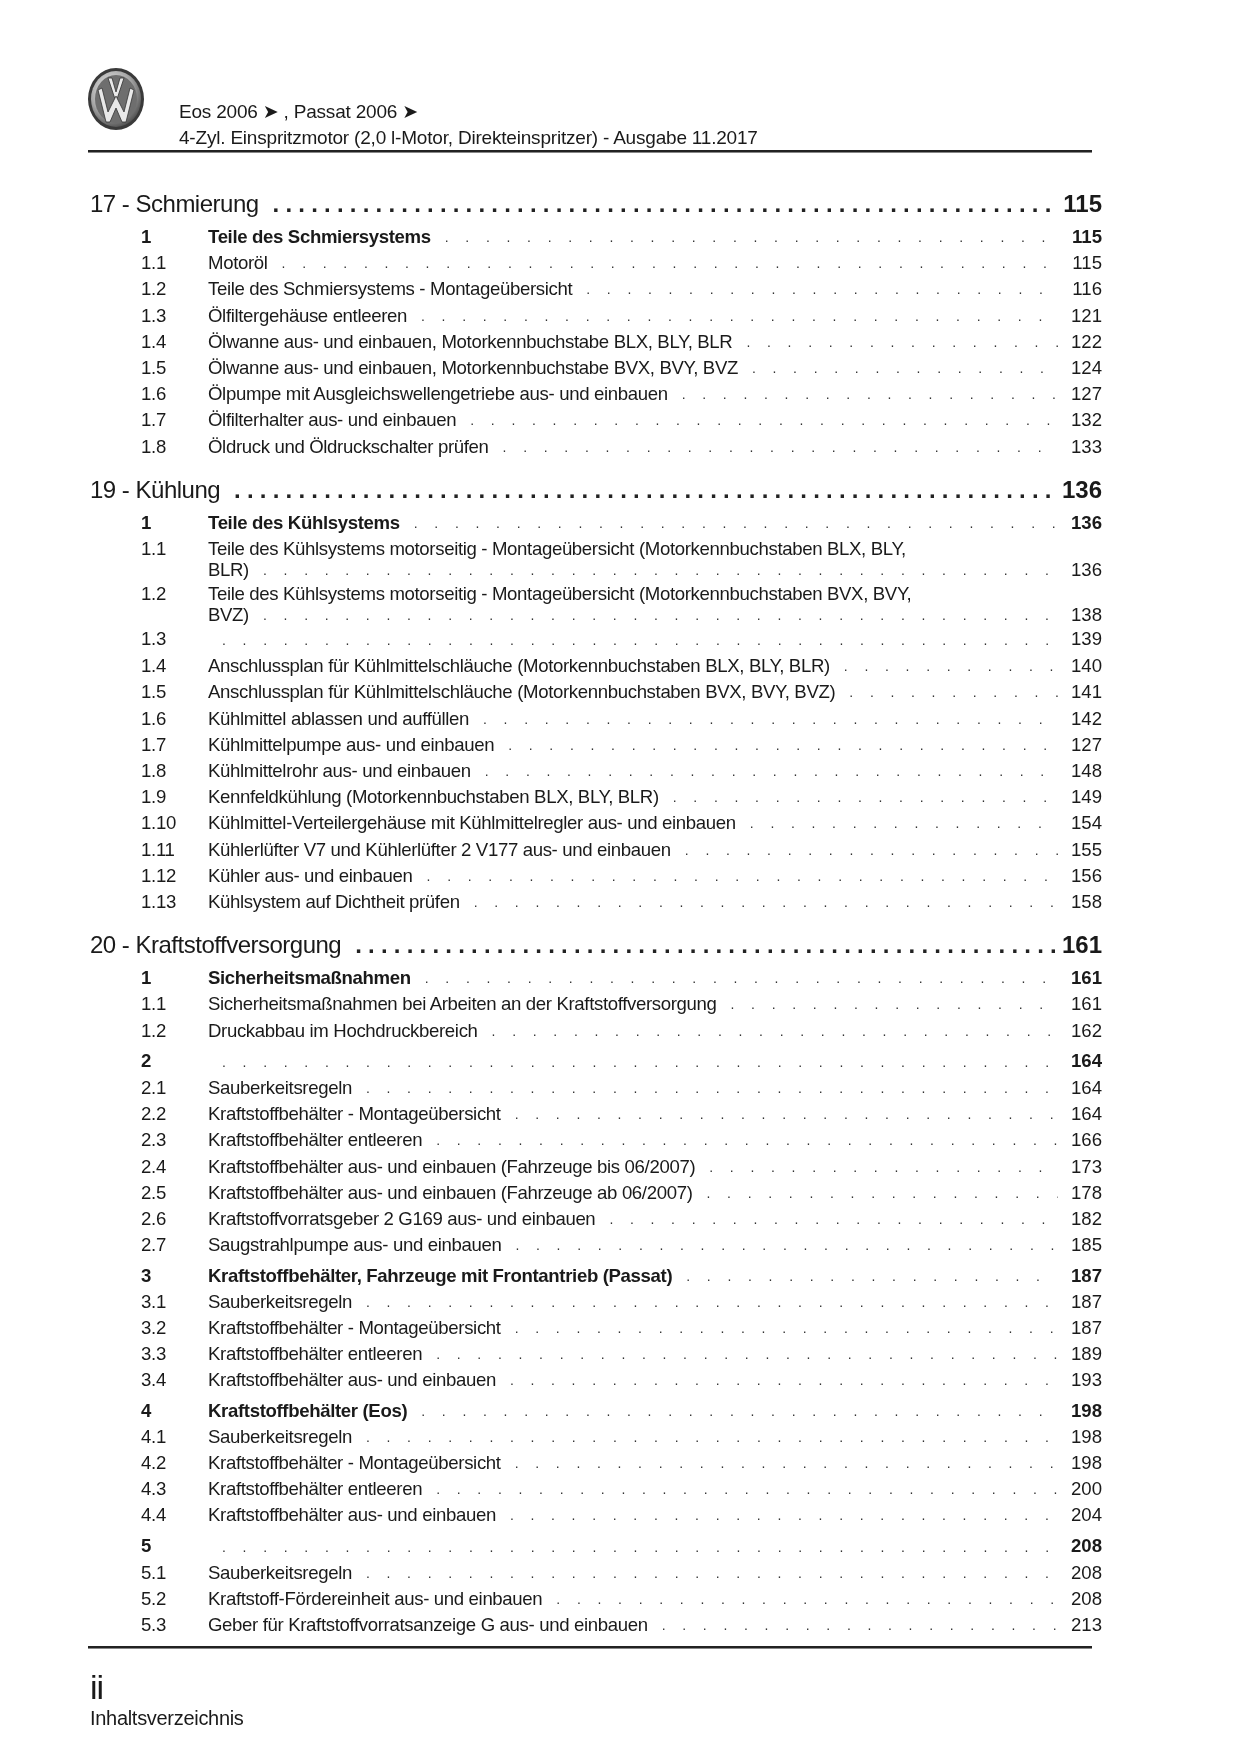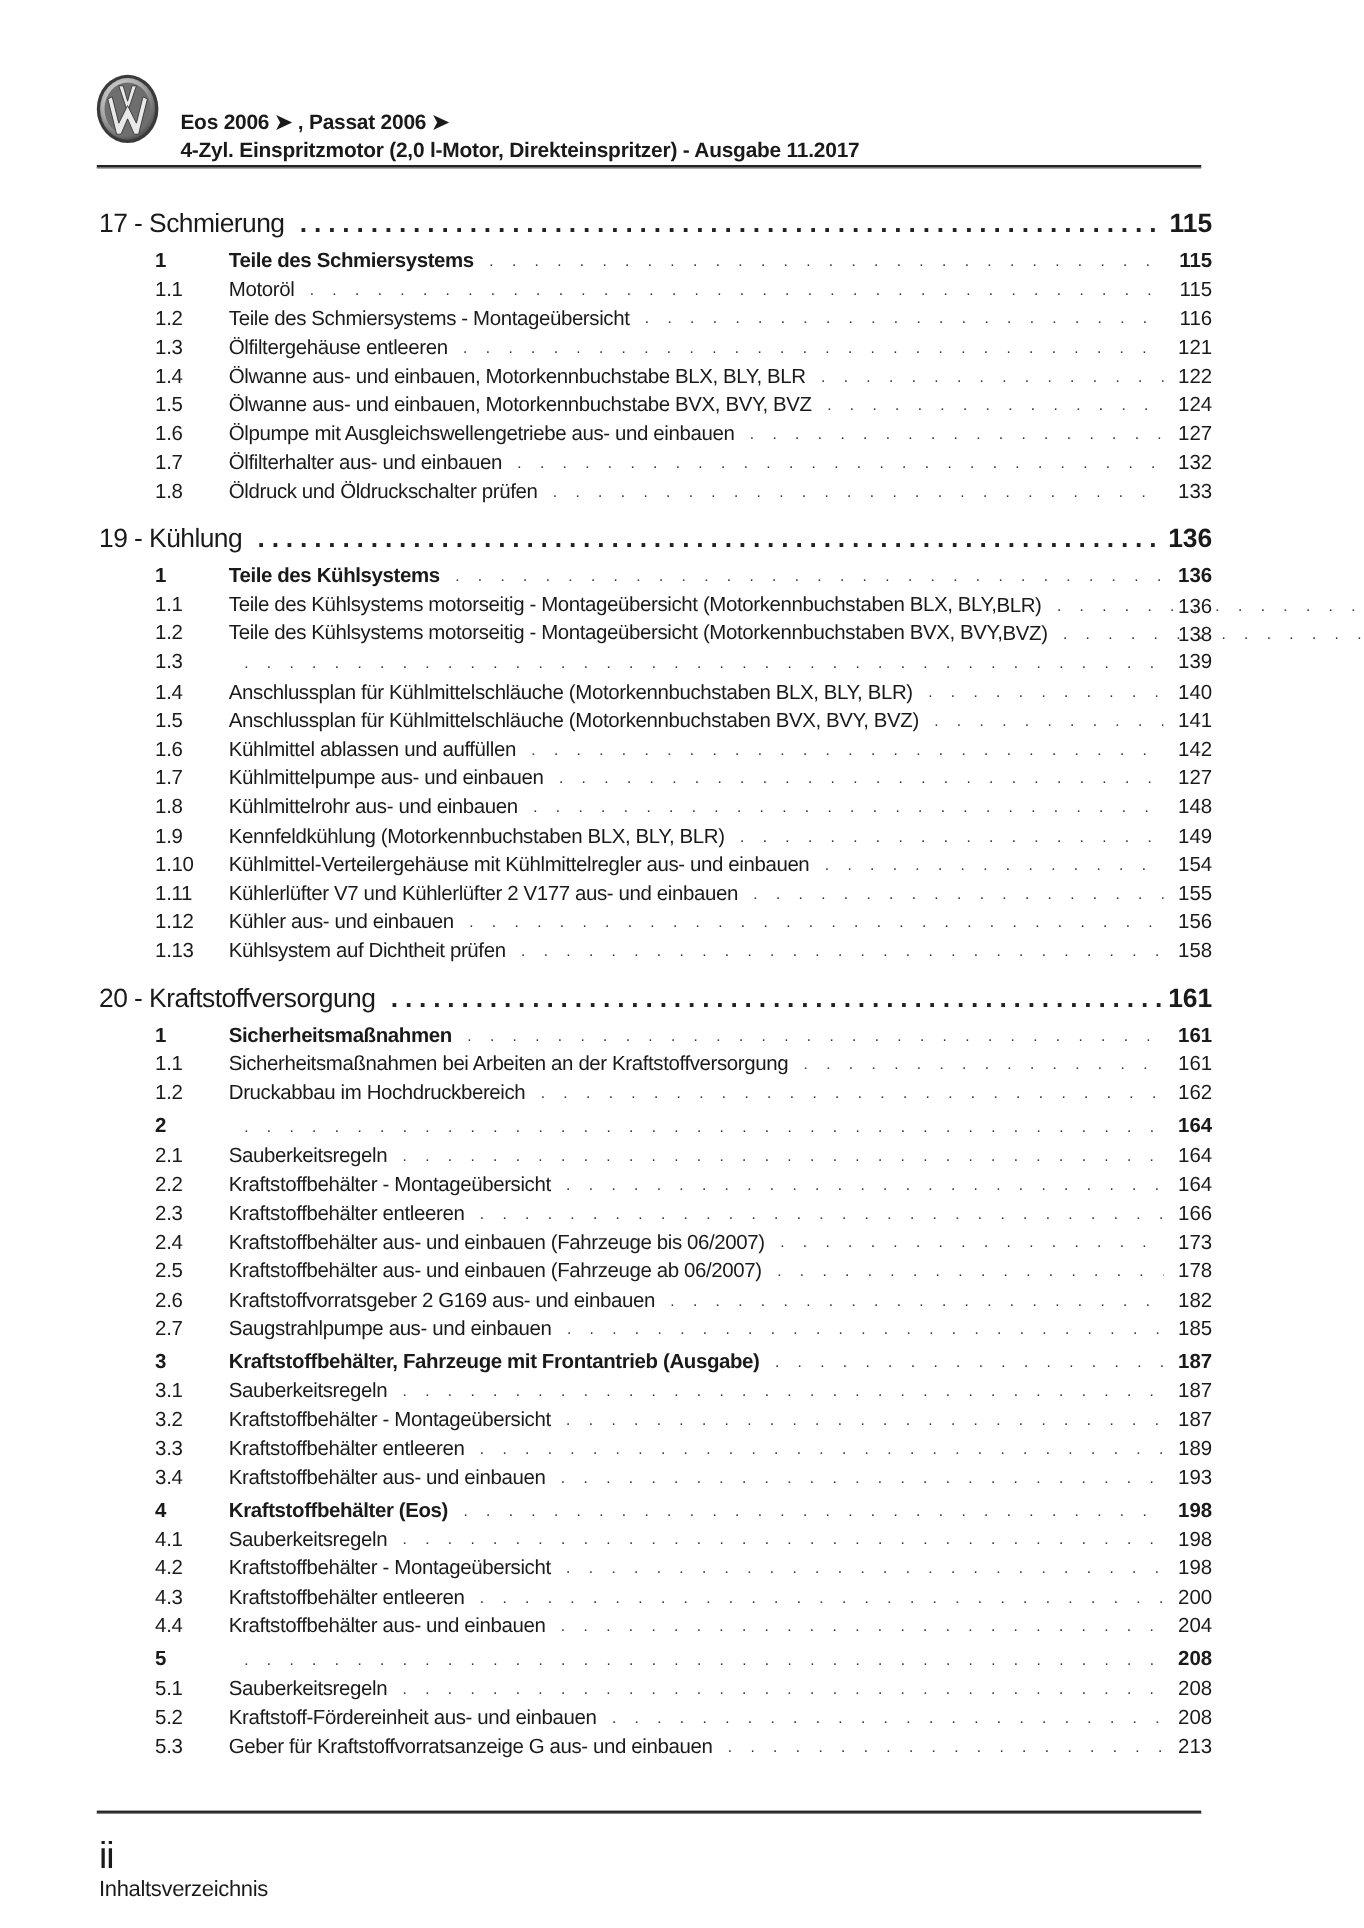--- a/index.html
+++ b/index.html
@@ -1,37 +1,37 @@
 <!DOCTYPE html>
 <html><head>
 <meta charset="utf-8">
 <style>
   html, body { margin: 0; padding: 0; background: #ffffff; }
   body { width: 1240px; height: 1753px; position: relative; overflow: hidden;
          font-family: "Liberation Sans", sans-serif; color: #1a1a1a; }
   .logo { position: absolute; left: 86px; top: 66px; width: 60px; height: 66px; }
-  .hdr { position: absolute; left: 164px; font-size: 19px; line-height: 22px; white-space: nowrap; letter-spacing: -0.2px; font-weight: bold; }
+  .hdr { position: absolute; left: 179px; font-size: 19px; line-height: 22px; white-space: nowrap; letter-spacing: -0.2px; }
   .hdr1 { top: 101px; }
   .hdr2 { top: 127px; }
   .rule-top { position: absolute; left: 88px; width: 1004px; top: 150px; height: 2px; background: #222; border-bottom: 1px solid #888; }
   .toc { position: absolute; left: 90px; top: 190px; width: 1012px; }
   .chapter { display: flex; align-items: baseline; height: 30px; margin-top: 16px; margin-bottom: 2px; font-size: 24px; }
   .chapter:first-child { margin-top: 0; }
   .chapter .ctitle { white-space: nowrap; letter-spacing: -0.5px; }
   .chapter .dots { flex: 1; margin: 0 6px 0 14px; overflow: hidden; white-space: nowrap; font-size: 24px; letter-spacing: 6.2px; font-weight: bold; color: #222; }
   .chapter .pg { font-weight: bold; font-size: 24px; }
   .entry { display: flex; align-items: baseline; font-size: 18.6px; min-height: 26.2px; line-height: 26.2px; }
   .entry.major { margin-top: 4px; }
   .entry .num { width: 67px; padding-left: 51px; flex: none; letter-spacing: -0.3px; }
   .entry .body { flex: 1; display: flex; align-items: flex-end; min-width: 0; }
   .entry .etitle { white-space: nowrap; letter-spacing: -0.35px; }
   .entry.major .etitle, .entry.major .num, .entry.major .pg { font-weight: bold; }
   .entry .dots { flex: 1; margin: 0 8px 0 14px; overflow: hidden; white-space: nowrap; letter-spacing: 6.4px; color: #333; font-size: 14px; }
   .entry .pg { width: 36px; text-align: right; flex: none; }
-  .entry.wrap .body { flex-direction: row; align-items: stretch; }
+  .entry.wrap .body { flex-direction: column; align-items: stretch; }
   .entry.wrap .line1 { white-space: nowrap; letter-spacing: -0.35px; line-height: 20px; }
   .entry.wrap .line2row { display: flex; align-items: center; line-height: 22px; }
   .entry.wrap .pg { align-self: flex-end; line-height: 22px; }
   .rule-bottom { position: absolute; left: 88px; width: 1004px; top: 1646px; height: 2px; background: #222; border-bottom: 1px solid #888; }
   .footer { position: absolute; left: 90px; top: 1668px; display: flex; align-items: baseline; flex-direction: column; }
   .footer .pageno { font-size: 34px; letter-spacing: -1px; margin-right: 8px; }
   .footer .sect { font-size: 20px; letter-spacing: -0.3px; }
 </style>
 </head>
 <body>
@@ -345,21 +345,21 @@
       <span class="num">2.7</span>
       <span class="body">
         <span class="etitle">Saugstrahlpumpe aus- und einbauen</span>
         <span class="dots">. . . . . . . . . . . . . . . . . . . . . . . . . . . . . . . . . . . . . . . . . . . . . . . . . . . . . . . . . . . . . . . . . . . . . . . . . . . . . . . . . . . . . . . . . . . . . . . . . . . . . . . . . . . . . . . . . . . . . . . . . . . . . . . . . . . . . . . . . . . . . . . . . . . . . . . . . . . . . . . . . . . . . . . . . . . . . . . . . . . . . . . . . . . . . . . . . . . . . . . . </span>
       </span>
       <span class="pg">185</span>
     </div>
     <div class="entry major">
       <span class="num">3</span>
       <span class="body">
-        <span class="etitle">Kraftstoffbehälter, Fahrzeuge mit Frontantrieb (Ausgabe)</span>
+        <span class="etitle">Kraftstoffbehälter, Fahrzeuge mit Frontantrieb (Passat)</span>
         <span class="dots">. . . . . . . . . . . . . . . . . . . . . . . . . . . . . . . . . . . . . . . . . . . . . . . . . . . . . . . . . . . . . . . . . . . . . . . . . . . . . . . . . . . . . . . . . . . . . . . . . . . . . . . . . . . . . . . . . . . . . . . . . . . . . . . . . . . . . . . . . . . . . . . . . . . . . . . . . . . . . . . . . . . . . . . . . . . . . . . . . . . . . . . . . . . . . . . . . . . . . . . . </span>
       </span>
       <span class="pg">187</span>
     </div>
     <div class="entry">
       <span class="num">3.1</span>
       <span class="body">
         <span class="etitle">Sauberkeitsregeln</span>
         <span class="dots">. . . . . . . . . . . . . . . . . . . . . . . . . . . . . . . . . . . . . . . . . . . . . . . . . . . . . . . . . . . . . . . . . . . . . . . . . . . . . . . . . . . . . . . . . . . . . . . . . . . . . . . . . . . . . . . . . . . . . . . . . . . . . . . . . . . . . . . . . . . . . . . . . . . . . . . . . . . . . . . . . . . . . . . . . . . . . . . . . . . . . . . . . . . . . . . . . . . . . . . . </span>
       </span>

